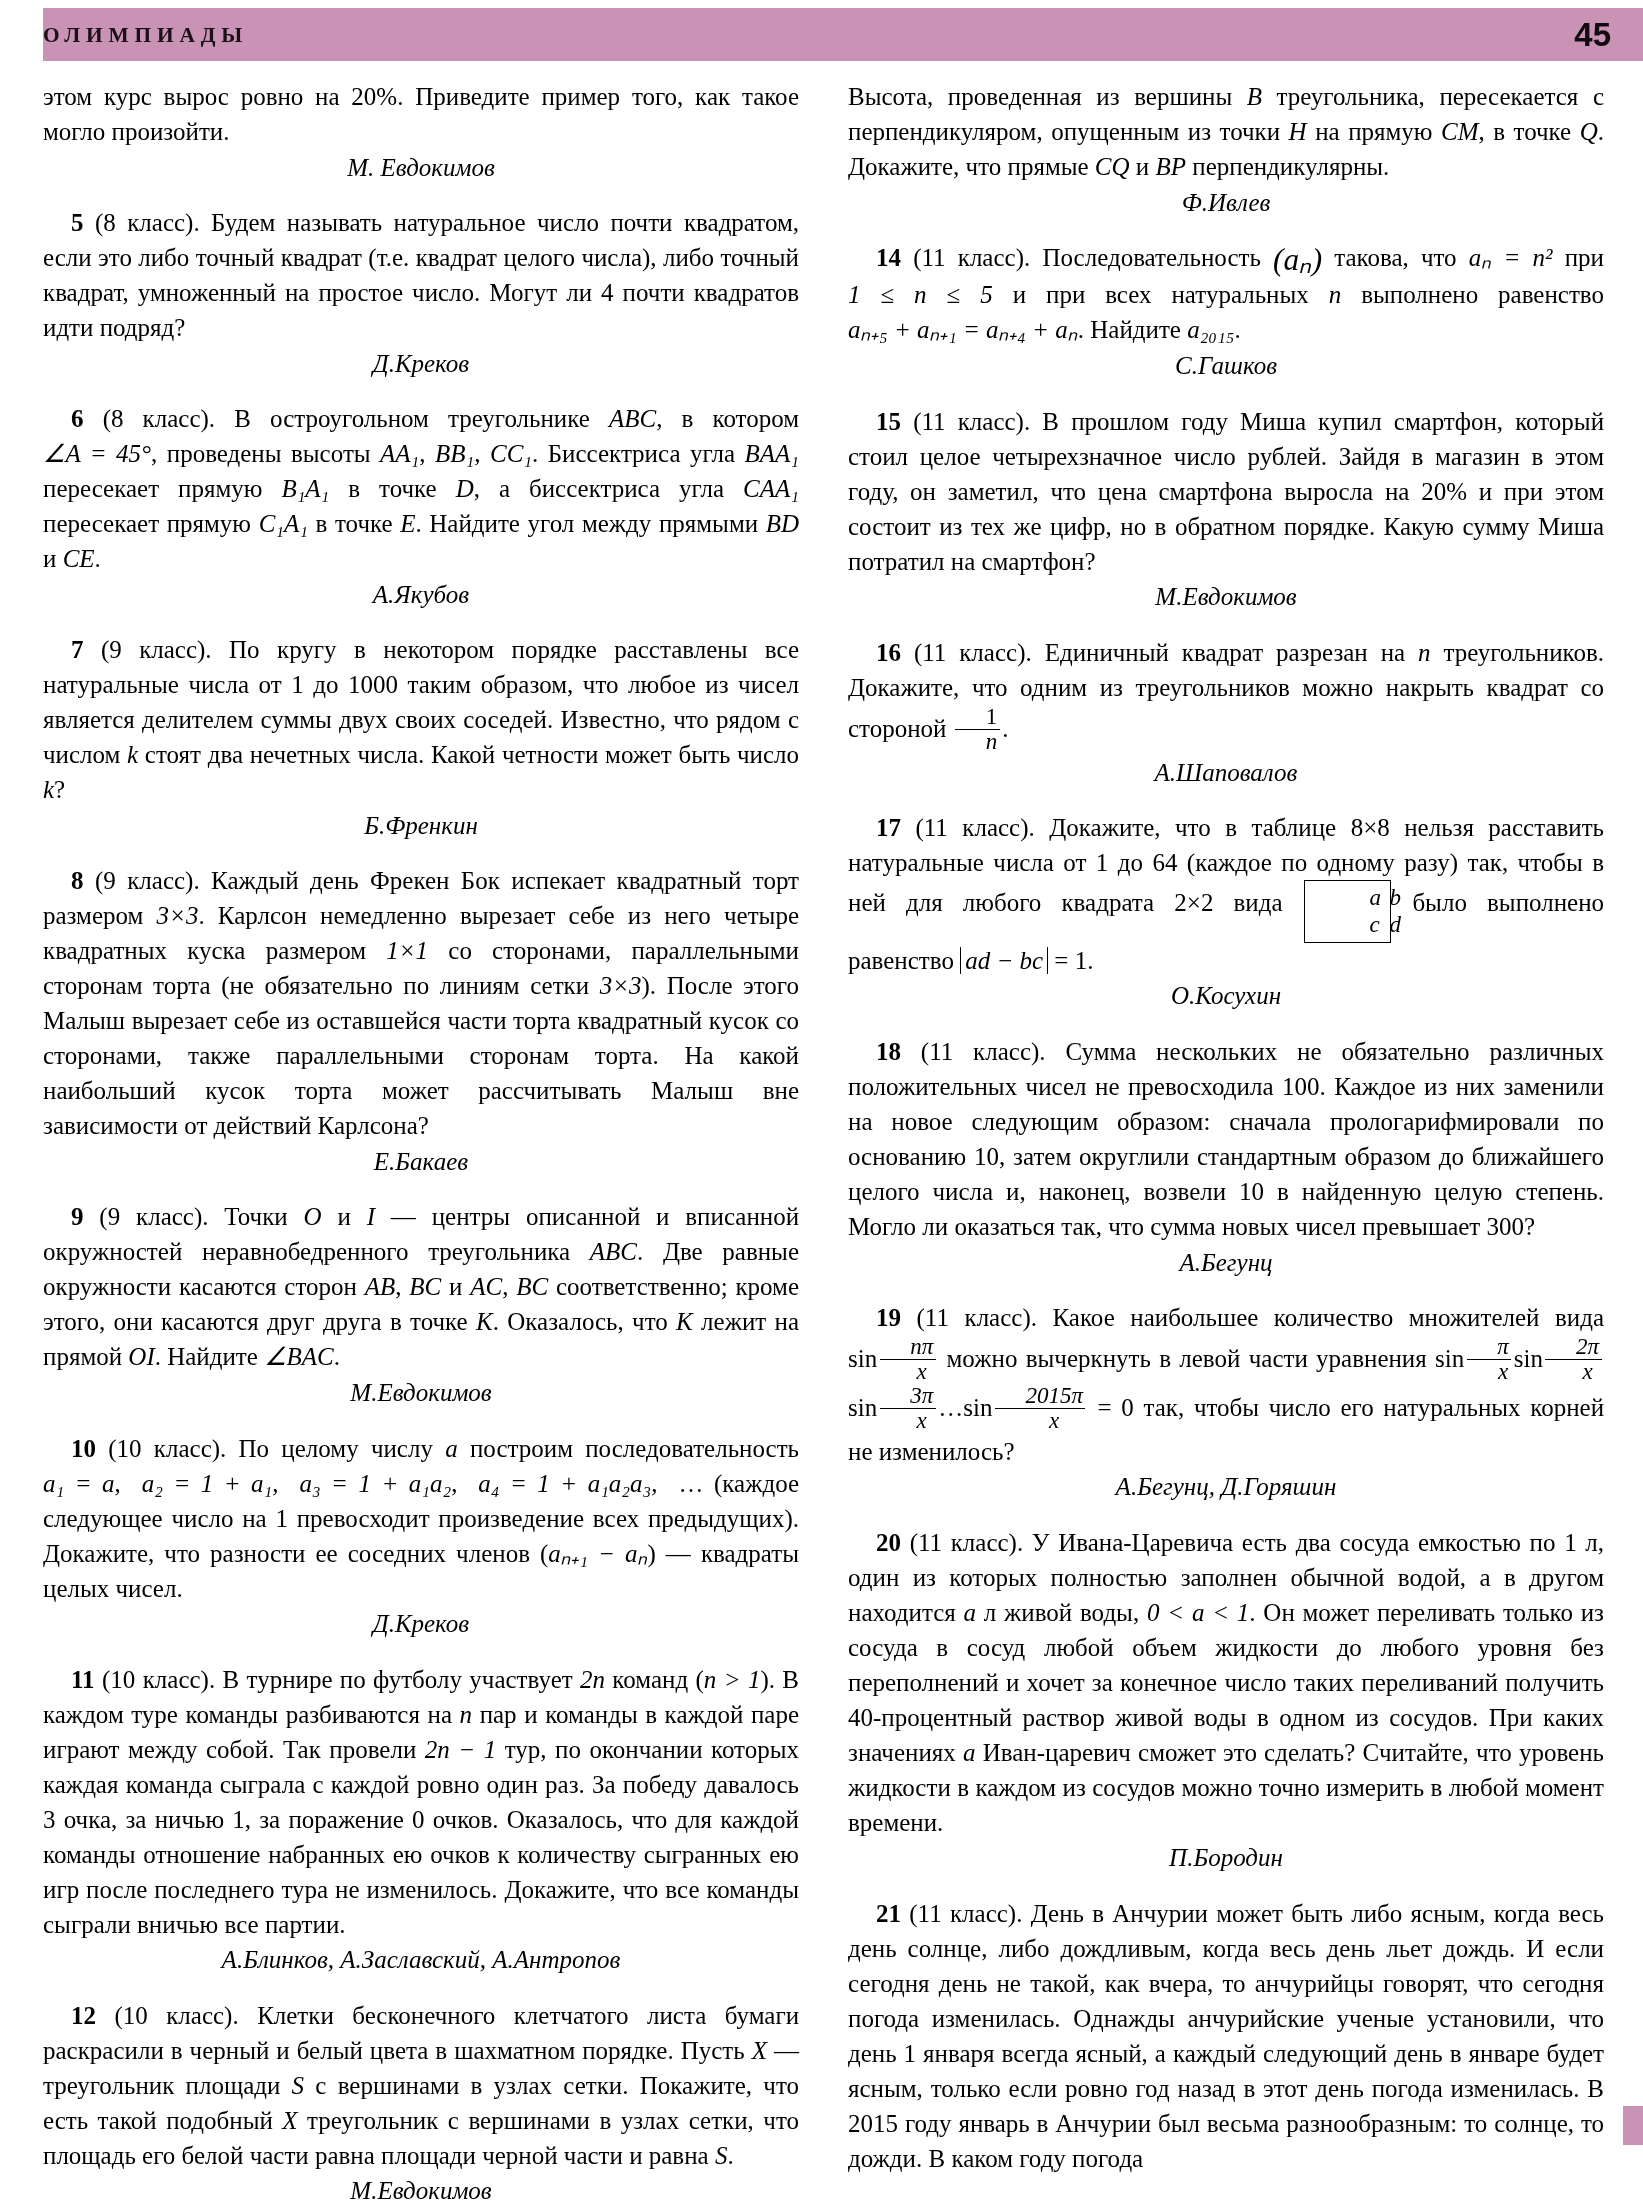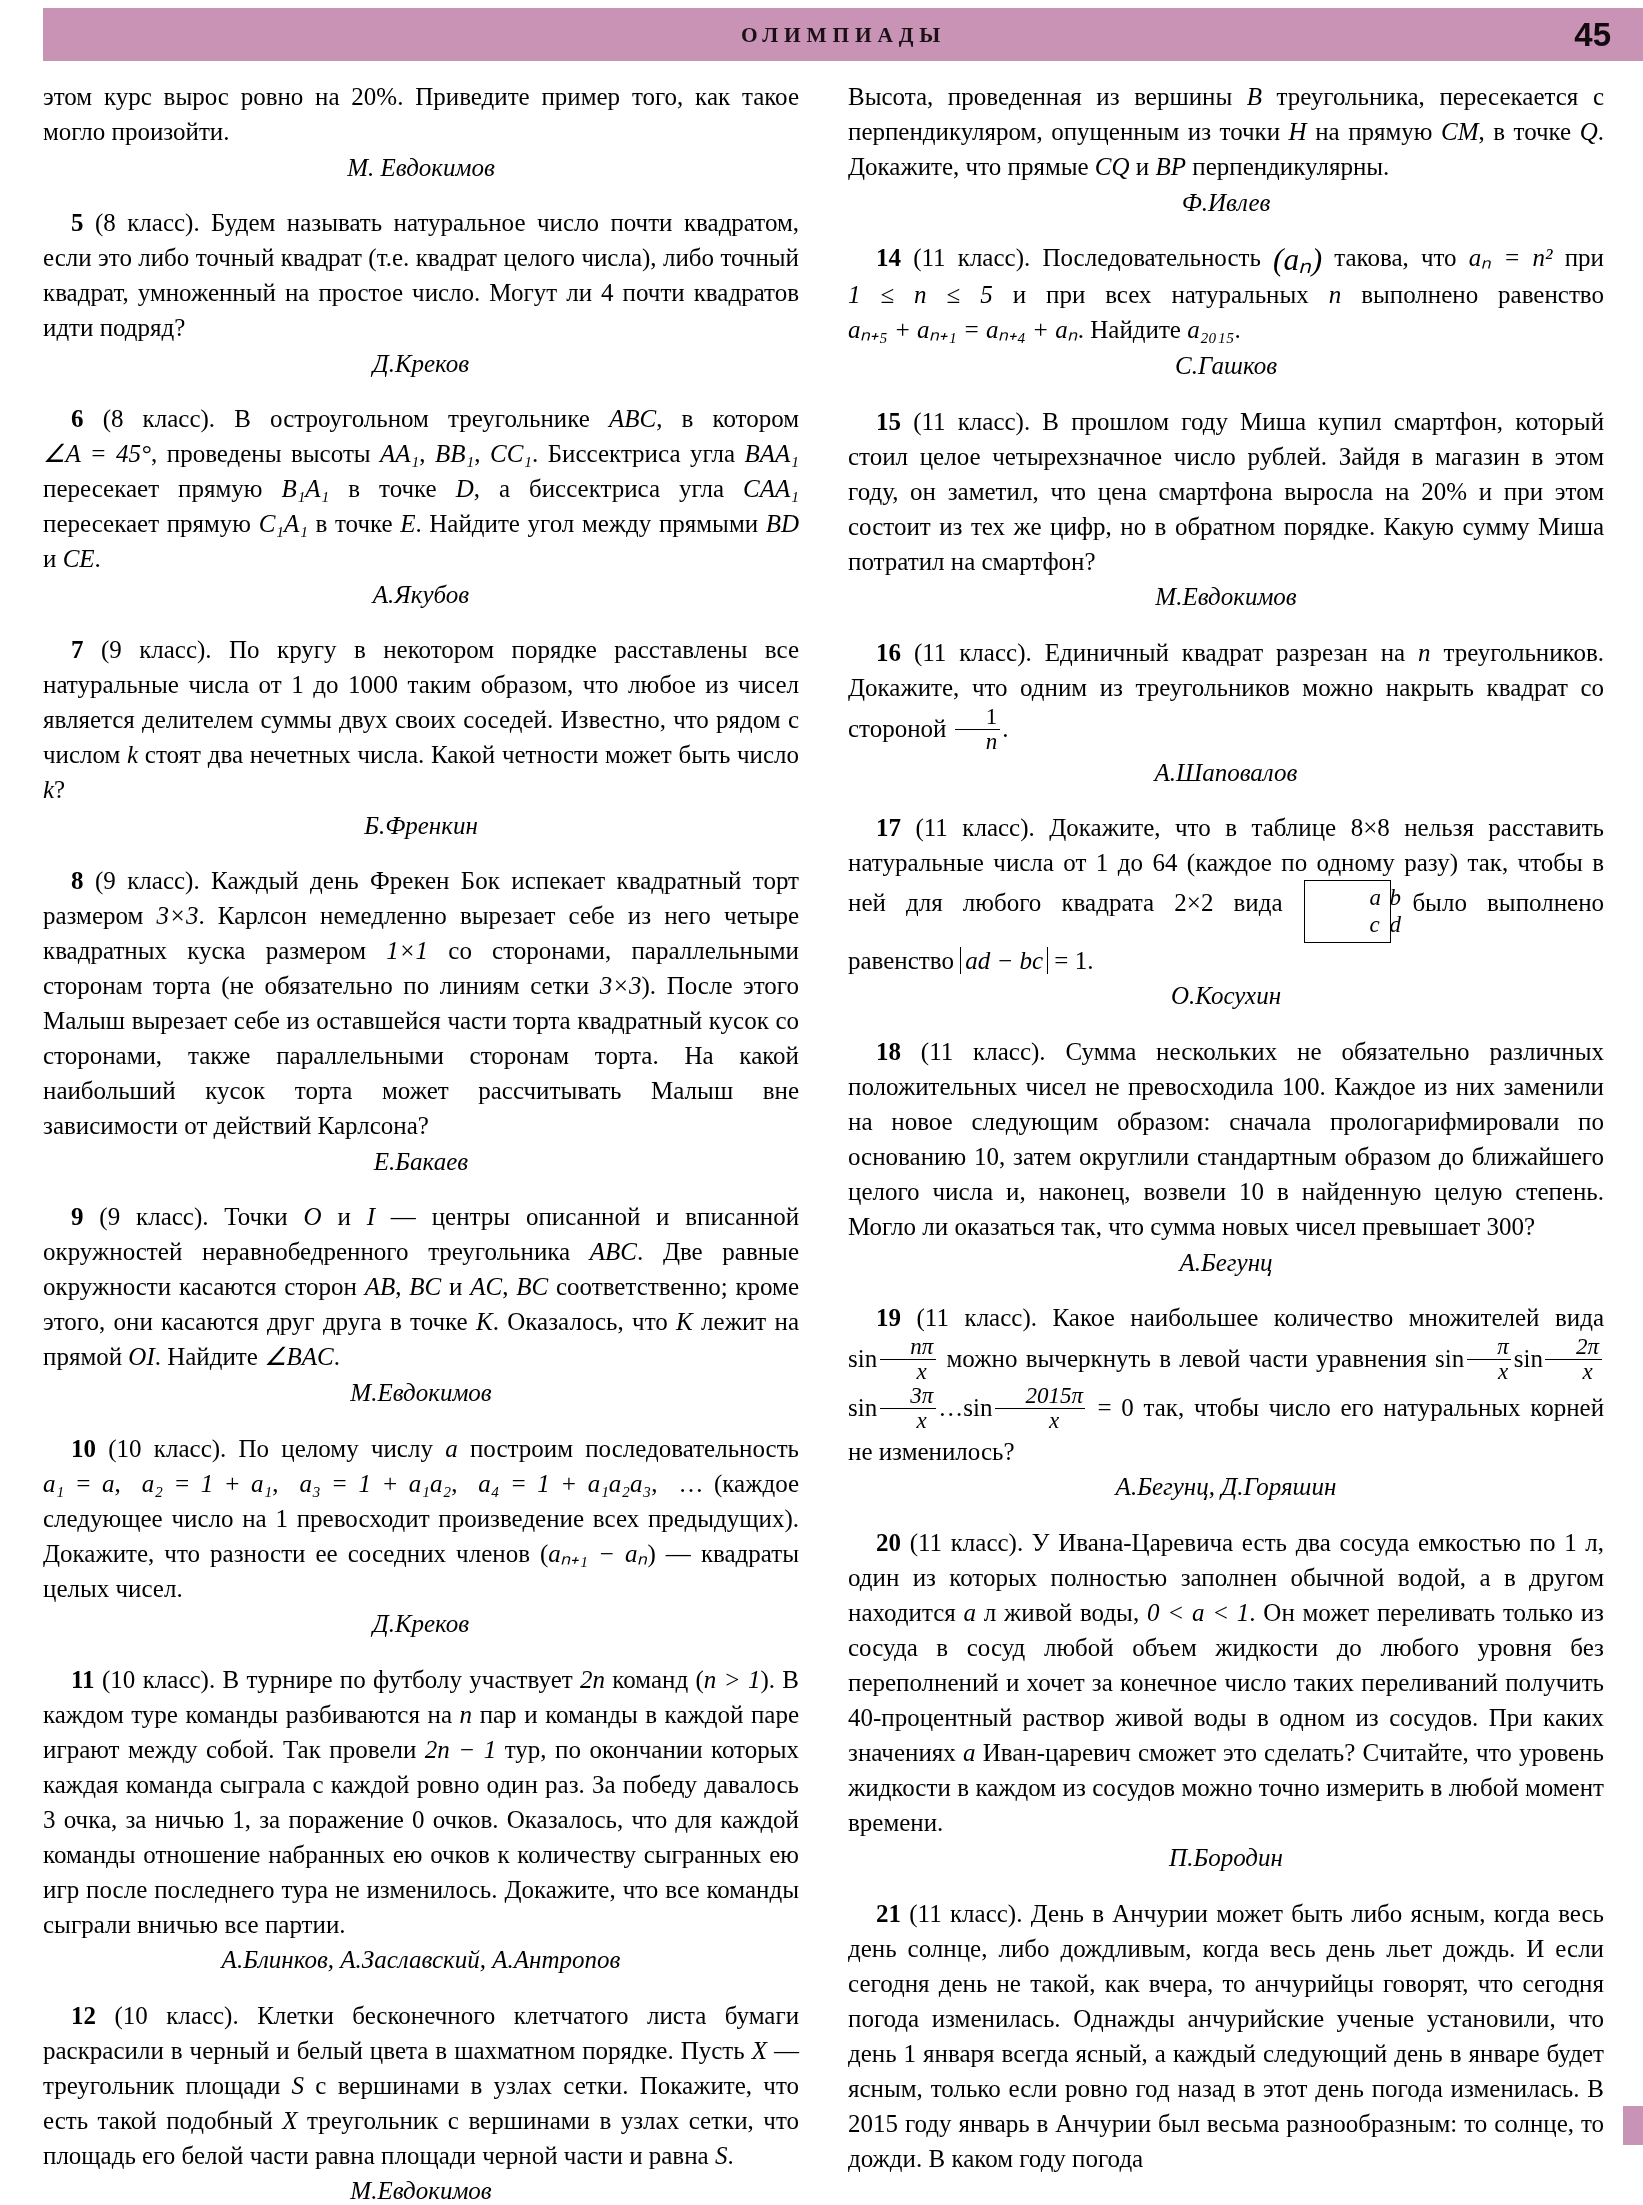--- a/index.html
+++ b/index.html
@@ -16,21 +16,21 @@
   .header-bar{
     position:absolute;
     left:43px; top:8.2px;
     width:1601px; height:53px;
     background:#c993b5;
   }
   .header-title{
     position:absolute;
     left:0; right:0; top:50%;
     transform:translateY(-50%);
-    text-align:center;
+    text-align:left;
     font-family:"Liberation Serif", serif;
     font-weight:bold;
     font-size:21.4px;
     letter-spacing:5.8px;
     color:#1a1016;
   }
   .header-page{
     position:absolute;
     right:33px; top:50%;
     transform:translateY(-50%);

